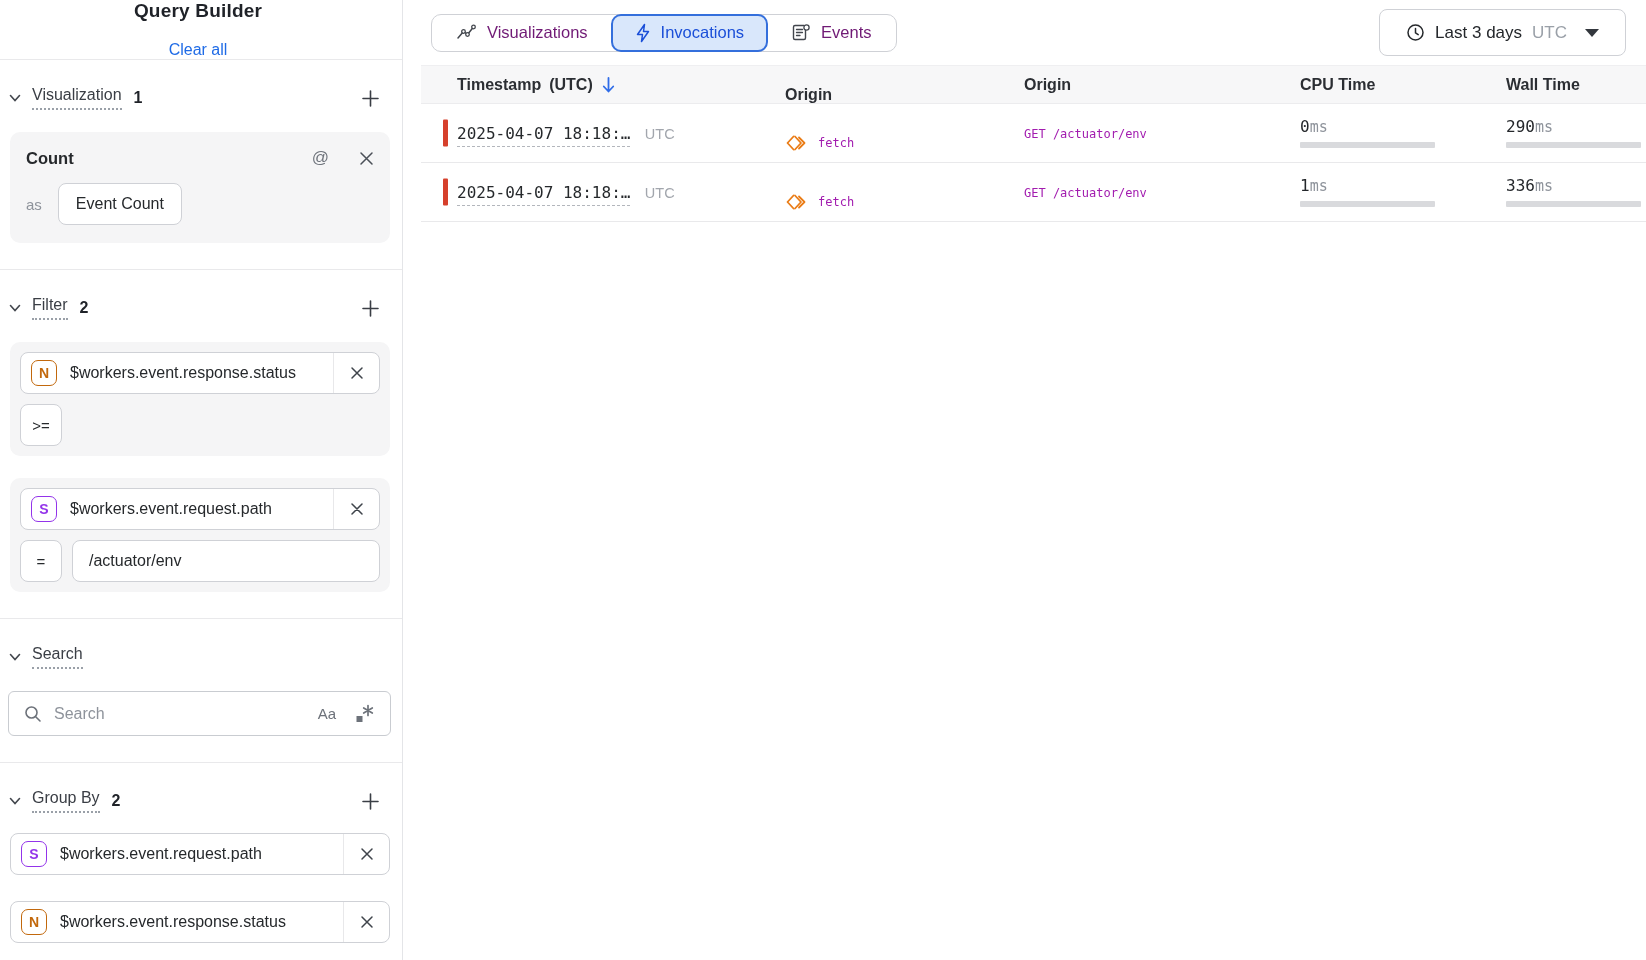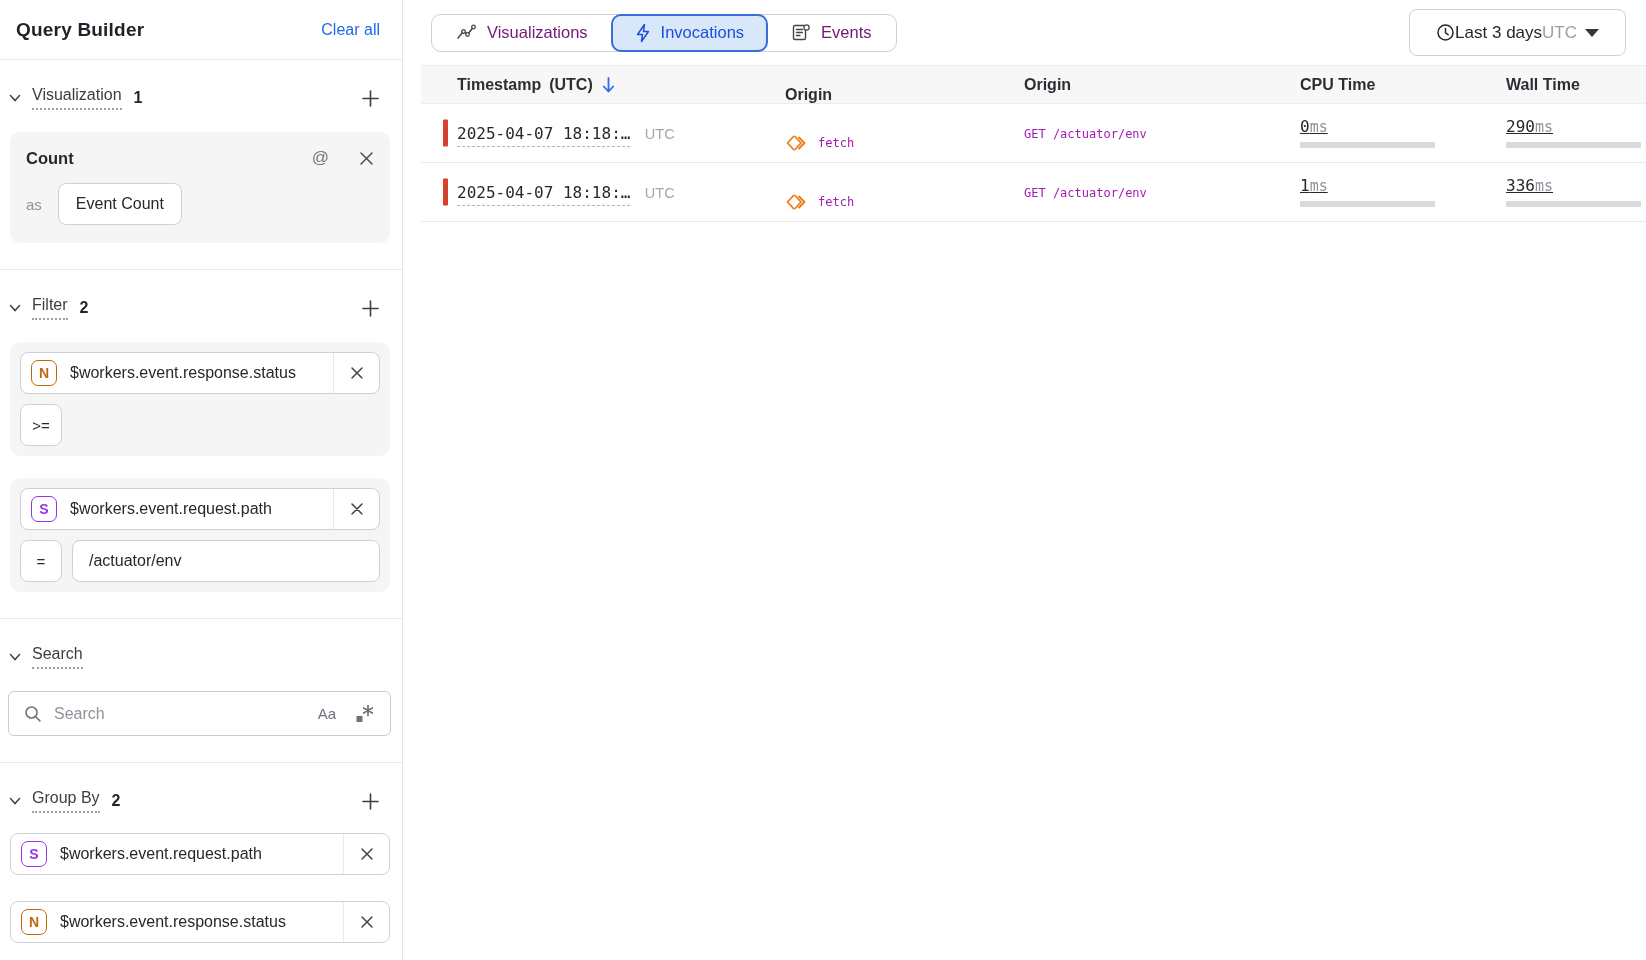--- a/index.html
+++ b/index.html
@@ -4,21 +4,21 @@
 <style>
   * { margin:0; padding:0; box-sizing:border-box; }
   html,body { width:1646px; height:960px; overflow:hidden; background:#fff;
     font-family:"Liberation Sans","DejaVu Sans",sans-serif; color:#26292c; }
   .mono { font-family:"DejaVu Sans Mono","Liberation Mono",monospace; }
   .app { display:flex; width:1646px; height:960px; }
 
   
   .sidebar { width:403px; flex-shrink:0; border-right:1px solid #e4e5e8; background:#fff; }
   .sb-header { height:60px; border-bottom:1px solid #e9e9eb; display:flex; align-items:center;
-    justify-content:space-between; padding:0 22px 0 16px; }
+    justify-content:space-between; padding:0 22px 0 16px;flex-direction:column; }
   .sb-title { font-size:19px; font-weight:700; color:#1f2228; letter-spacing:.2px; }
   .link { color:var(--link_blue,#1f6be6); font-size:16px; cursor:pointer; }
 
   .section-header { display:flex; align-items:center; gap:10px; padding:0 22px 0 8px; height:28px; margin-top:24px; }
   .chev { flex-shrink:0; }
   .section-label { font-size:16px; color:#3a3e45; border-bottom:2px dotted #9aa0a8; padding-bottom:4px;text-align:right; }
   .section-count { font-size:16px; font-weight:700; color:#1f2228; margin-left:2px; }
   .plus-btn { margin-left:auto; display:flex; align-items:center; cursor:pointer; }
 
   .divider { border:none; border-top:1px solid #e9e9eb; margin-top:26px; }
@@ -65,21 +65,21 @@
   .group-field + .group-field { margin-top:26px; }
 
   
   .main { flex:1; display:flex; flex-direction:column; min-width:0; }
   .topbar { height:65px; flex-shrink:0; display:flex; align-items:center; padding:0 20px 0 28px; }
   .tabs { display:flex; align-items:stretch; border:1px solid #cfd1d6; border-radius:10px; height:38px; background:#fff; }
   .tab { display:flex; align-items:center; gap:10px; padding:0 24px; font-size:16.5px; color:#701a75;
     cursor:pointer; border-radius:10px; white-space:nowrap; }
   .tab.active { margin:-1px; border:2px solid var(--tab_active_border,#346fdc);
     background:var(--tab_active_bg,#d9e7fb); color:var(--tab_active_text,#1b4fd8); padding:0 22px; }
-  .time-btn { margin-left:auto; display:flex; align-items:center; border:1px solid #cfd1d6;
+  .time-btn { margin-left:auto; display:flex; align-items:center; gap:10px; border:1px solid #cfd1d6;
     border-radius:8px; height:47px; padding:0 26px; cursor:pointer; background:#fff; }
   .time-label { font-size:17px; color:#24272b; }
   .time-tz { font-size:17px; color:#9aa0a8; }
   .caret-down { width:0; height:0; border-left:7px solid transparent; border-right:7px solid transparent;
     border-top:8px solid #33373d; margin-left:8px; }
 
   .table { margin-left:18px; flex:1; display:flex; flex-direction:column; overflow:hidden; }
   .thead { display:flex; align-items:center; height:39px; background:#f7f7f8; border-top:1px solid #efeff1;
     border-bottom:1px solid #ececee; flex-shrink:0; }
   .th { font-size:16px; font-weight:700; color:#2b2e33; display:flex; align-items:center; gap:8px; }
@@ -92,21 +92,21 @@
   .col-wall { width:156px; padding-left:16px; flex-shrink:0; }
 
   .err-bar { position:absolute; left:22px; top:50%; transform:translateY(-50%);
     width:5px; height:27px; background:var(--error_red,#d6402c); border-radius:1px; }
   .ts-text { font-size:16px; color:#26292c; border-bottom:1px dashed #b3b6bc; padding-bottom:3px; cursor:pointer; }
   .ts-tz { font-size:14.5px; color:#a2a6ad; margin-left:10px; }
 
   .origin-cell { display:flex; align-items:center; gap:11px; }
   .origin-text, .worker-text { font-size:12px; color:#a21caf; }
 
-  .metric { display:flex; flex-direction:column; gap:7px; width:135px;text-decoration:underline; }
+  .metric { display:flex; flex-direction:column; gap:7px; width:135px; }
   .metric-value { font-size:16px; line-height:16px; }
   .metric-value .num { color:#24272b; }
   .metric-value .unit { color:#8e939b; font-size:15px; }
   .metric-bar { height:6px; background:var(--bar_track,#d9dadd); border-radius:1px; overflow:hidden; }
   .metric-fill { height:100%; background:var(--bar_fill,#2371e9); }
 
   svg { display:block; }
 </style>
 </head>
 <body>

